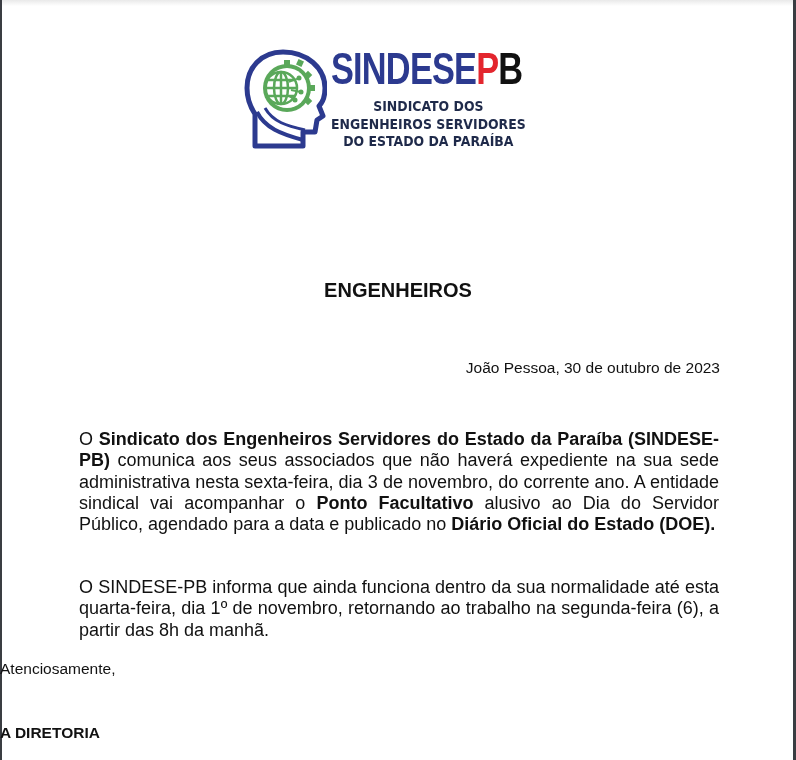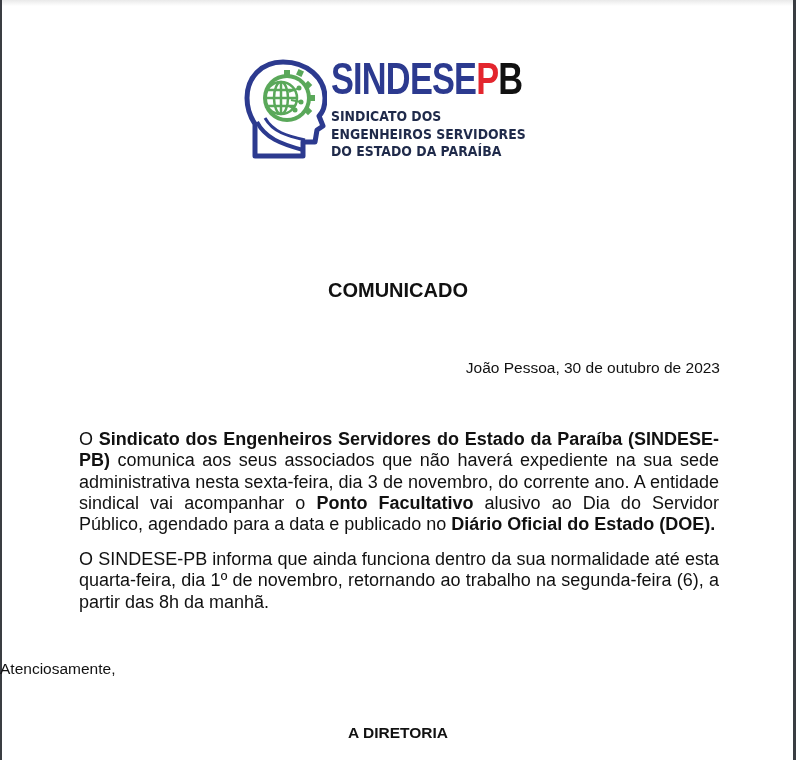--- a/index.html
+++ b/index.html
@@ -8,41 +8,41 @@
     background: #ffffff;
     font-family: "Liberation Sans", sans-serif;
     color: #111111;
     position: relative;
   }
   .edge-left { position: absolute; left: 0; top: 0; width: 2px; height: 760px; background: #3a3d42; }
   .edge-right { position: absolute; right: 0; top: 0; width: 3px; height: 760px; background: #3a3d42; }
   .top-shade { position: absolute; left: 0; top: 0; width: 796px; height: 6px;
     background: linear-gradient(#e9e9e9, #ffffff); }
 
-  .logo { position: absolute; left: 243px; top: 58px; width: 290px; height: 106px; }
+  .logo { position: absolute; left: 243px; top: 48px; width: 290px; height: 106px; text-align: center; }
   .logo-mark { position: absolute; left: 0; top: 0; width: 84px; height: 106px; }
   .logo-title { position: absolute; left: 88px; top: -4px; font-family: "Liberation Sans", sans-serif;
     font-weight: bold; font-size: 44px; letter-spacing: -1px; line-height: 50px;
     transform: scaleX(0.78); transform-origin: left top; white-space: nowrap; }
   .logo-title .blue { color: #2c3a8f; }
   .logo-title .red { color: #e3262e; }
   .logo-title .black { color: #111111; }
   .logo-sub { position: absolute; left: 88px; top: 50px; color: #1f2a4a;
     font-family: "DejaVu Sans", sans-serif; font-weight: bold; font-size: 14.5px; line-height: 17.5px;
     transform: scaleX(0.86); transform-origin: left top; white-space: nowrap; }
 
   .heading { position: absolute; top: 279px; left: 0; width: 796px; text-align: center;
     font-weight: bold; font-size: 20px; }
   .date { position: absolute; top: 359px; right: 76px; font-size: 15.5px; }
   .para { position: absolute; left: 79px; width: 640px; font-size: 18px; line-height: 21.3px;
     text-align: justify; }
   .p1 { top: 429px; }
-  .p2 { top: 549px; }
+  .p2 { top: 577px; }
   .closing { position: absolute; top: 660px; left: 0; width: 796px; text-align: left; font-size: 15.5px; }
-  .sign { position: absolute; top: 724px; left: 0; width: 796px; text-align: center; font-size: 15.5px; font-weight: bold; }
+  .sign { position: absolute; top: 724px; left: 0; width: 796px; text-align: left; font-size: 15.5px; font-weight: bold; }
   b { font-weight: bold; }
 </style>
 </head>
 <body>
 
 <div class="top-shade"></div>
 <div class="edge-left"></div>
 <div class="edge-right"></div>
 
 <div class="logo">
@@ -85,21 +85,21 @@
   <div class="logo-title">
     <span class="blue">SINDESE</span><span class="red">P</span><span class="black">B</span>
   </div>
   <div class="logo-sub">
     <div>SINDICATO DOS</div>
     <div>ENGENHEIROS SERVIDORES</div>
     <div>DO ESTADO DA PARAÍBA</div>
   </div>
 </div>
 
-<div class="heading">COMUNICADO</div>
+<div class="heading">ENGENHEIROS</div>
 
 <div class="date">João Pessoa, 30 de outubro de 2023</div>
 
 <div class="para p1"><span>O </span><b>Sindicato dos Engenheiros Servidores do Estado da Paraíba (SINDESE-PB)</b><span> comunica aos seus associados que não haverá expediente na sua sede administrativa nesta sexta-feira, dia 3 de novembro, do corrente ano. A entidade sindical vai acompanhar o </span><b>Ponto Facultativo</b><span> alusivo ao Dia do Servidor Público, agendado para a data e publicado no </span><b>Diário Oficial do Estado (DOE).</b></div>
 
 <div class="para p2">O SINDESE-PB informa que ainda funciona dentro da sua normalidade até esta quarta-feira, dia 1º de novembro, retornando ao trabalho na segunda-feira (6), a partir das 8h da manhã.</div>
 
 <div class="closing">Atenciosamente,</div>
 <div class="sign">A DIRETORIA</div>
 

